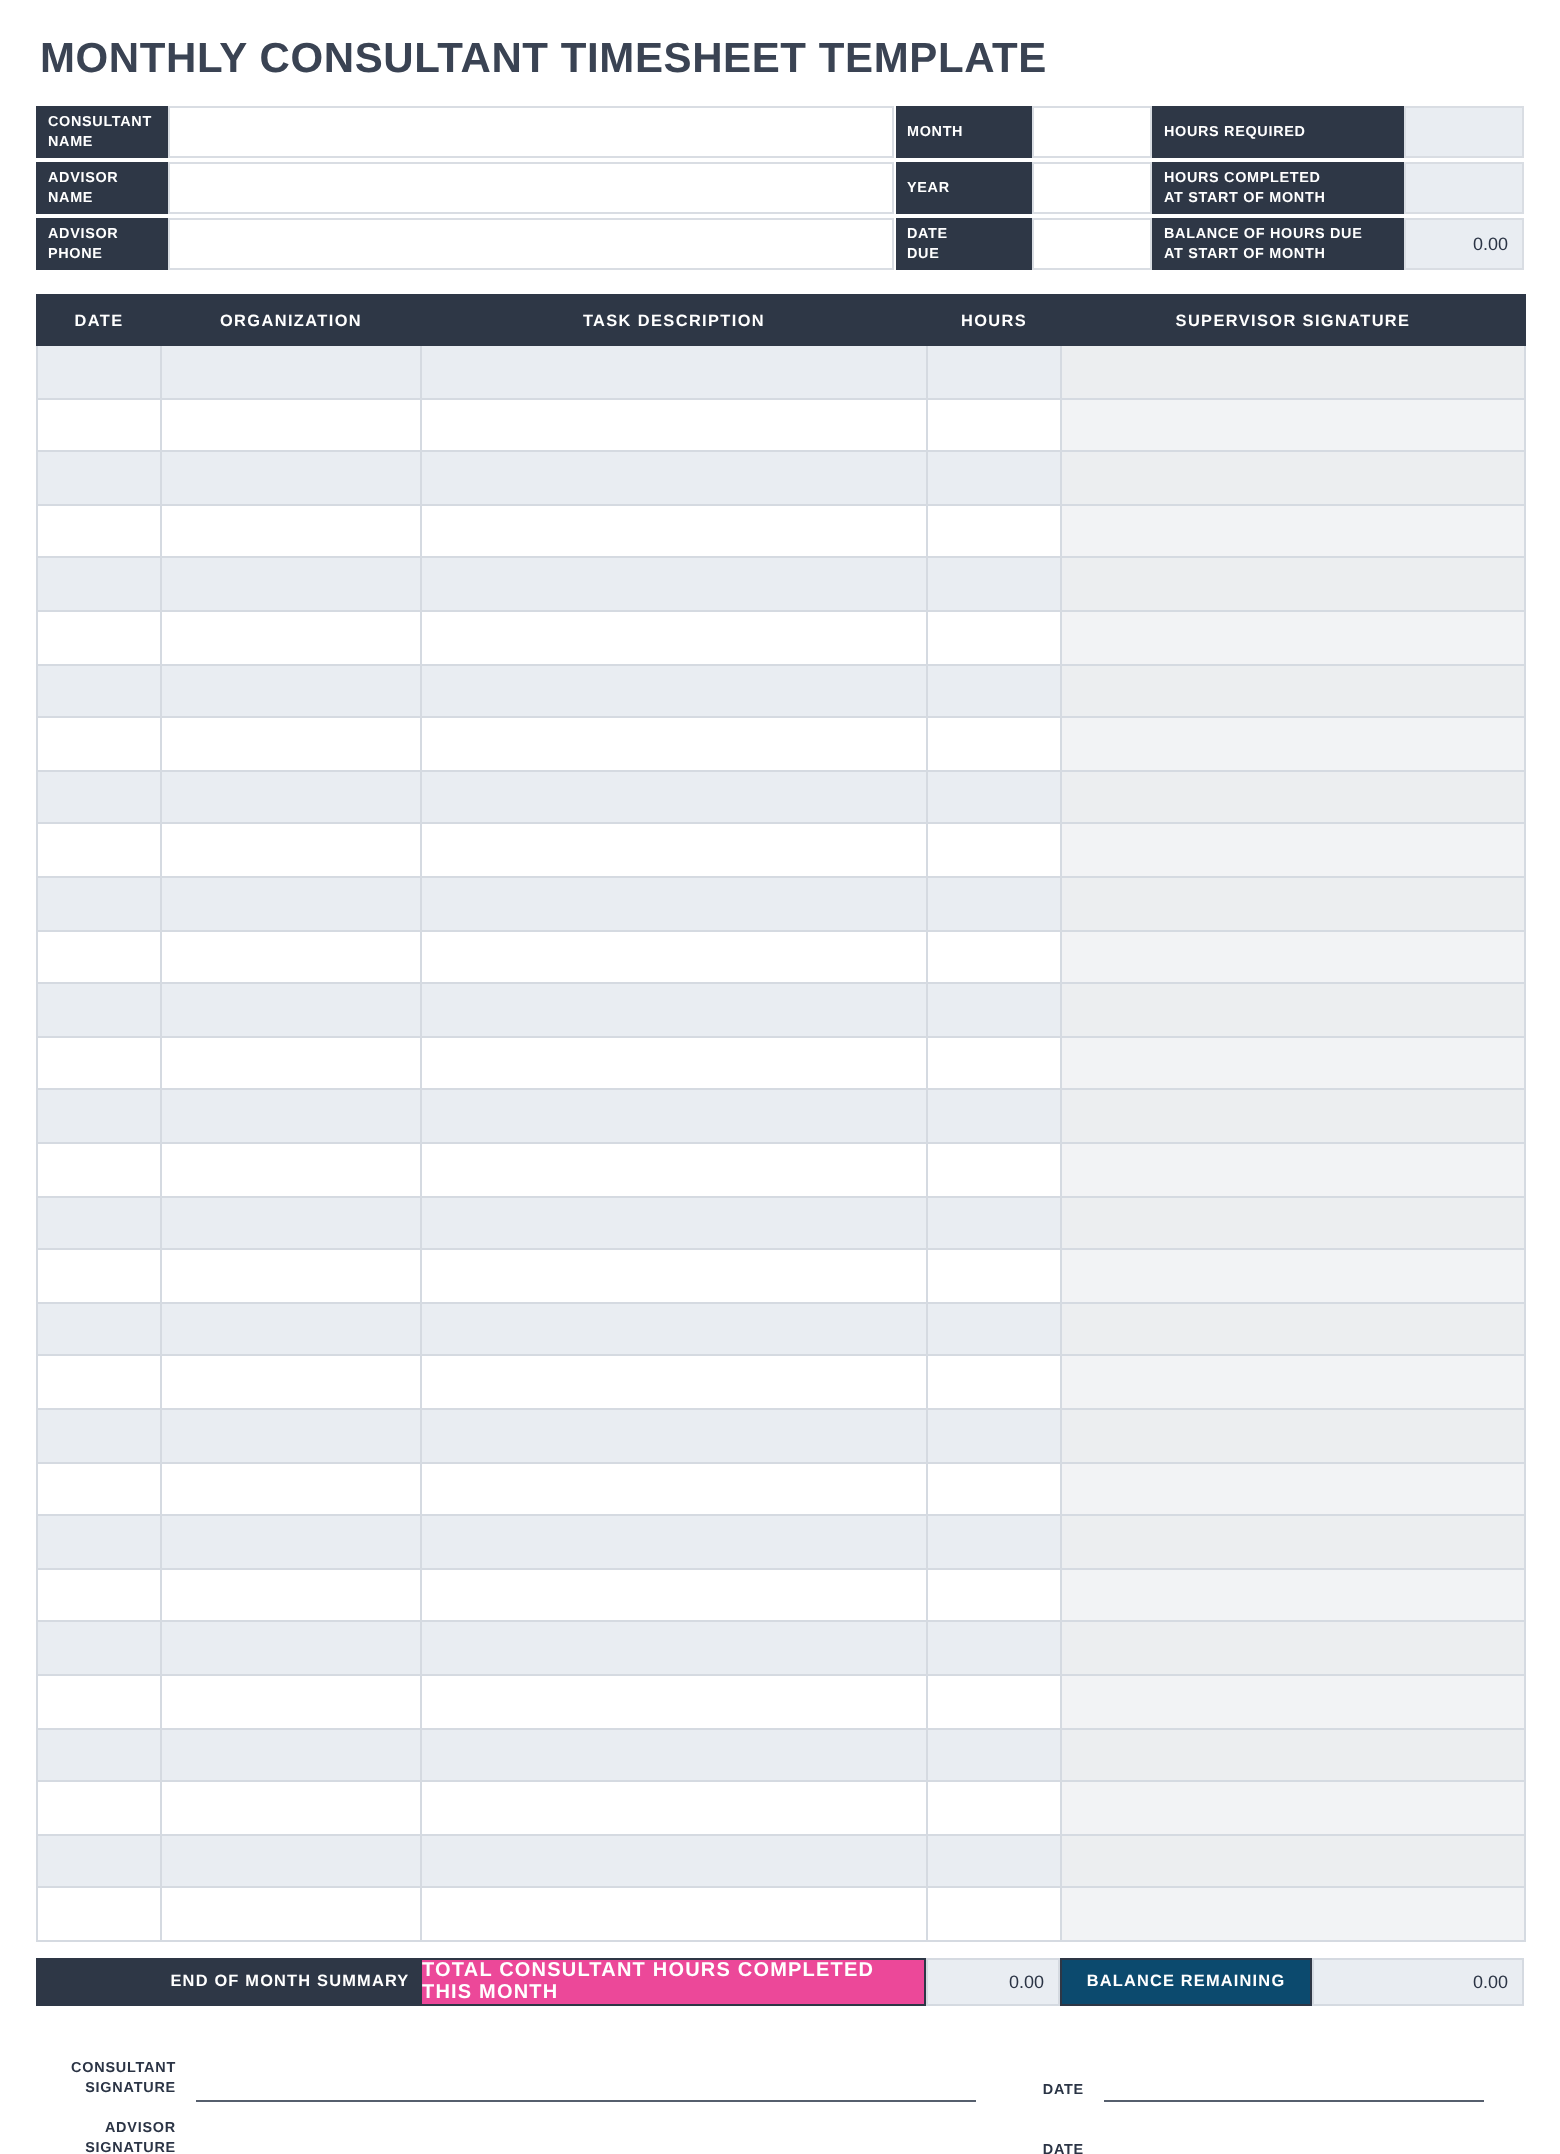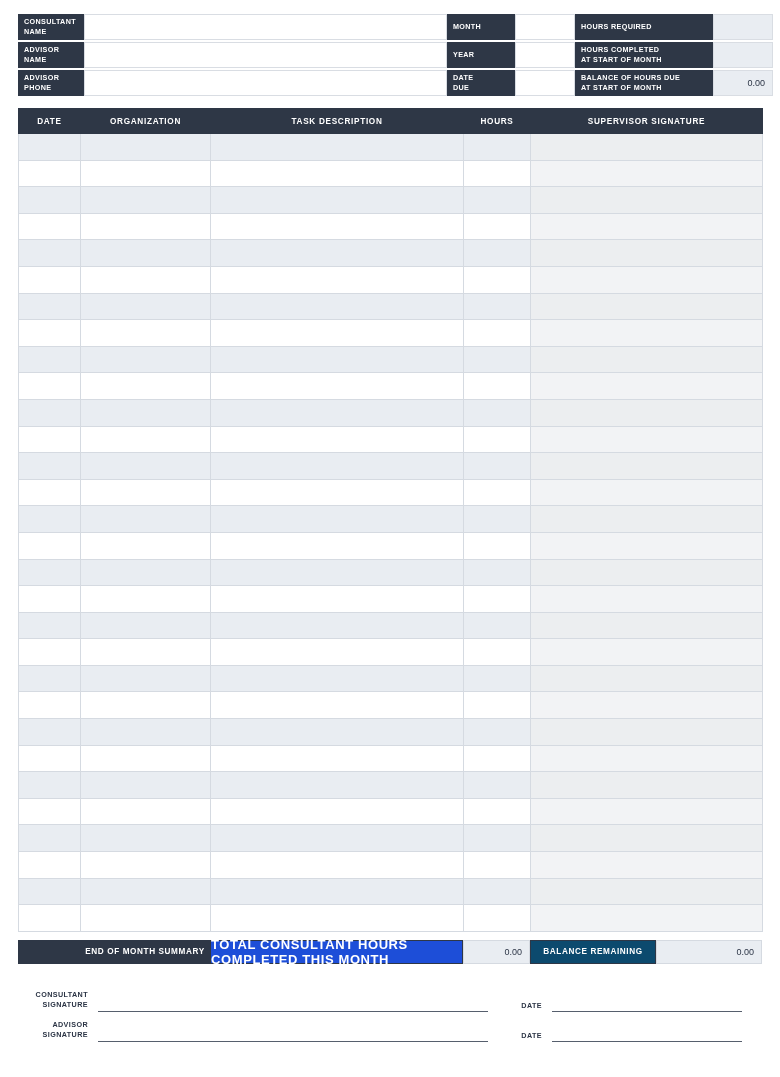--- a/index.html
+++ b/index.html
@@ -73,21 +73,21 @@
     align-items: center;
     justify-content: flex-end;
     padding-right: 7px;
   }
 
   
   .w-name-lbl { width: 66px; }
   .w-name-fill { width: 363px; }
   .w-month-lbl { width: 68px; }
   .w-month-fill { width: 60px; }
-  .w-req-lbl { width: 138px; }
+  .w-req-lbl { width: 126px; }
   .w-req-fill { width: 60px; }
 
   .hdr-col {
     display: flex;
     flex-direction: column;
   }
   .gap { width: 4px; }
 
   
   table.sheet {
@@ -145,25 +145,25 @@
     font-size: 8.2px;
     font-weight: bold;
     letter-spacing: 0.6px;
     text-transform: uppercase;
     display: flex;
     align-items: center;
     justify-content: center;
   }
   .sum-total {
     width: 253px;
-    background: #1d4ed8;
+    background: #ec4899;
     color: #fff;
     border: 1px solid #2e3746;
     box-sizing: border-box;
-    font-size: 13px;
+    font-size: 10px;
     font-weight: bold;
     letter-spacing: 0.6px;
     text-transform: uppercase;
     display: flex;
     align-items: center;
     justify-content: center;
   }
   .sum-val {
     width: 67px;
     background: #e9edf2;
@@ -238,20 +238,21 @@
     text-align: right;
     padding-bottom: 2px;
     margin-left: 14px;
   }
 </style>
 </head>
 <body>
 
 <div class="page">
 
+  <div class="title">MONTHLY CONSULTANT TIMESHEET TEMPLATE</div>
 
   <div class="header-block">
 
     <div class="hdr-col">
       <div class="hdr-row">
         <div class="lbl w-name-lbl">
           <span>CONSULTANT</span>
           <span>NAME</span>
         </div>
         <div class="fill w-name-fill"></div>

